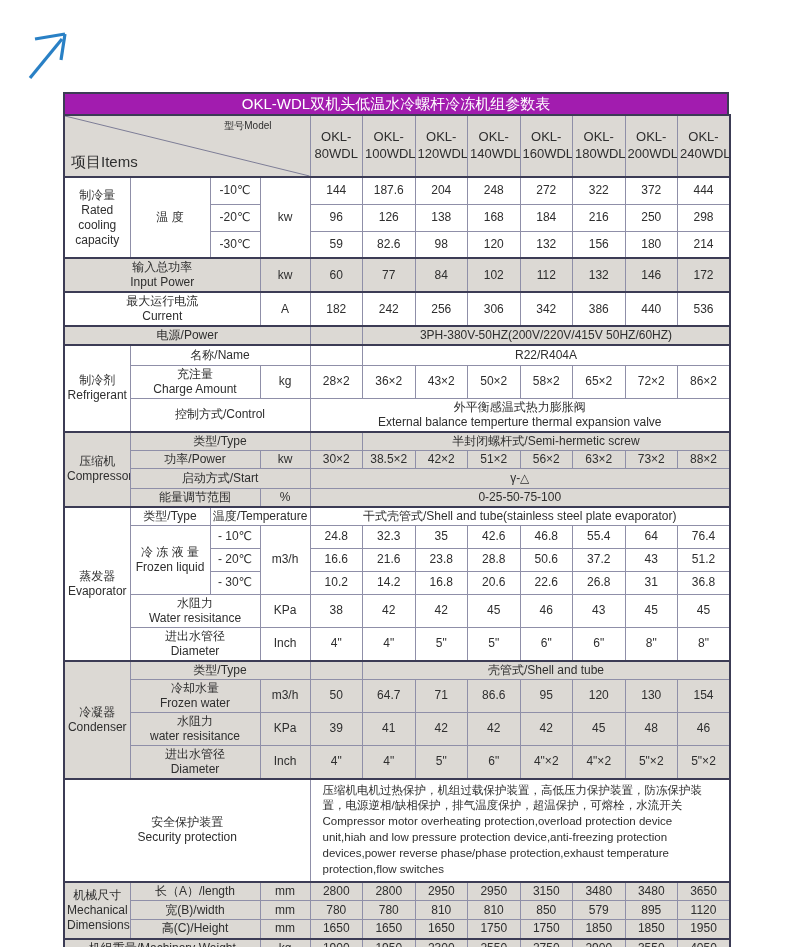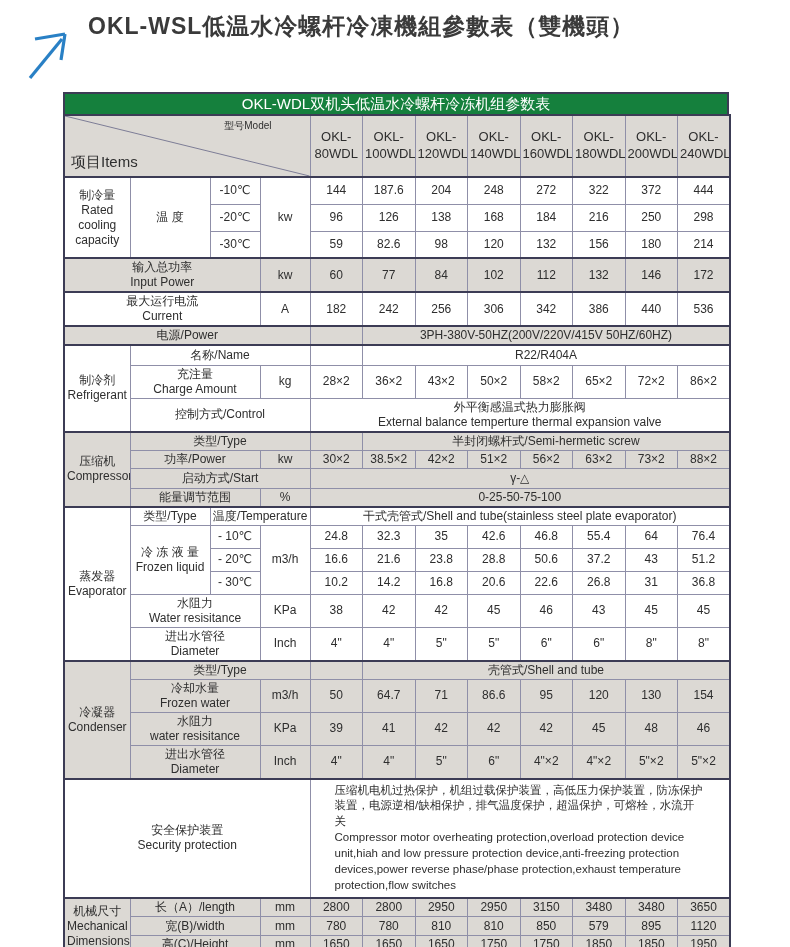--- a/index.html
+++ b/index.html
@@ -7,52 +7,51 @@
   .page{position:relative;padding-top:12px;}
 
   
   .title-block{position:relative;min-height:74px;margin-bottom:6px;}
   .logo{position:absolute;left:22px;top:14px;width:52px;height:56px;}
   .titles{margin-left:88px;}
   .title-zh{font-size:23px;font-weight:bold;color:#3a3a3a;letter-spacing:1px;line-height:1.25;}
   .title-en{font-size:16.5px;color:#3a3a3a;margin-top:2px;}
 
   
-  .table-bar{width:662px;margin-left:63px;background:#15803d;color:#ffffff;
+  .table-bar{width:662px;margin-left:63px;background:#a21caf;color:#ffffff;
     text-align:center;font-size:15px;line-height:20px;height:20px;
     border:2px solid #3c3c55;border-bottom:0;}
 
   
   table.spec{border-collapse:collapse;table-layout:fixed;width:666px;margin-left:63px;
     border:2px solid #3c3c55;border-bottom-width:3px;background:#ffffff;}
   td{border:1px solid #8f8fa8;font-size:12px;text-align:center;vertical-align:middle;
      padding:1px 2px;line-height:1.25;white-space:pre-line;overflow:hidden;}
   tr.g td{background:#dcd9d4;}
   tr.sec td{border-top:2px solid #3c3c55;}
   td.model{font-size:13px;line-height:1.3;}
-  td.safety-cell{text-align:left;font-size:11.5px;line-height:1.38;padding:3px 24px;white-space:normal;}
+  td.safety-cell{text-align:left;font-size:11.5px;line-height:1.38;padding:3px 12px;white-space:normal;}
   td.empty{}
   .diag{position:relative;padding:0;}
   .diag svg{position:absolute;left:0;top:0;width:100%;height:100%;}
   .diag-items{position:absolute;left:6px;bottom:4px;font-size:15px;}
   .diag-model{position:absolute;right:38px;top:4px;font-size:10px;}
 </style>
 </head>
 <body>
 
 <div class="page">
 
   <div class="title-block">
     <svg class="logo" viewBox="0 0 52 56">
       <line x1="8" y1="52" x2="40" y2="13" stroke="#2980c5" stroke-width="3.2"></line>
       <line x1="13" y1="13" x2="43" y2="8" stroke="#2980c5" stroke-width="3.2"></line>
       <line x1="43" y1="8" x2="39" y2="34" stroke="#2980c5" stroke-width="3.2"></line>
     </svg>
     <div class="titles">
-      <div class="title-zh">OKL-WSL低温水冷螺杆冷凍機組參數表（雙機頭）</div>
     </div>
   </div>
 
   <div class="table-bar">OKL-WDL双机头低温水冷螺杆冷冻机组参数表</div>
 
   <table class="spec">
     <colgroup>
       <col style="width:66px">
         <col style="width:80px">
         <col style="width:50px">

